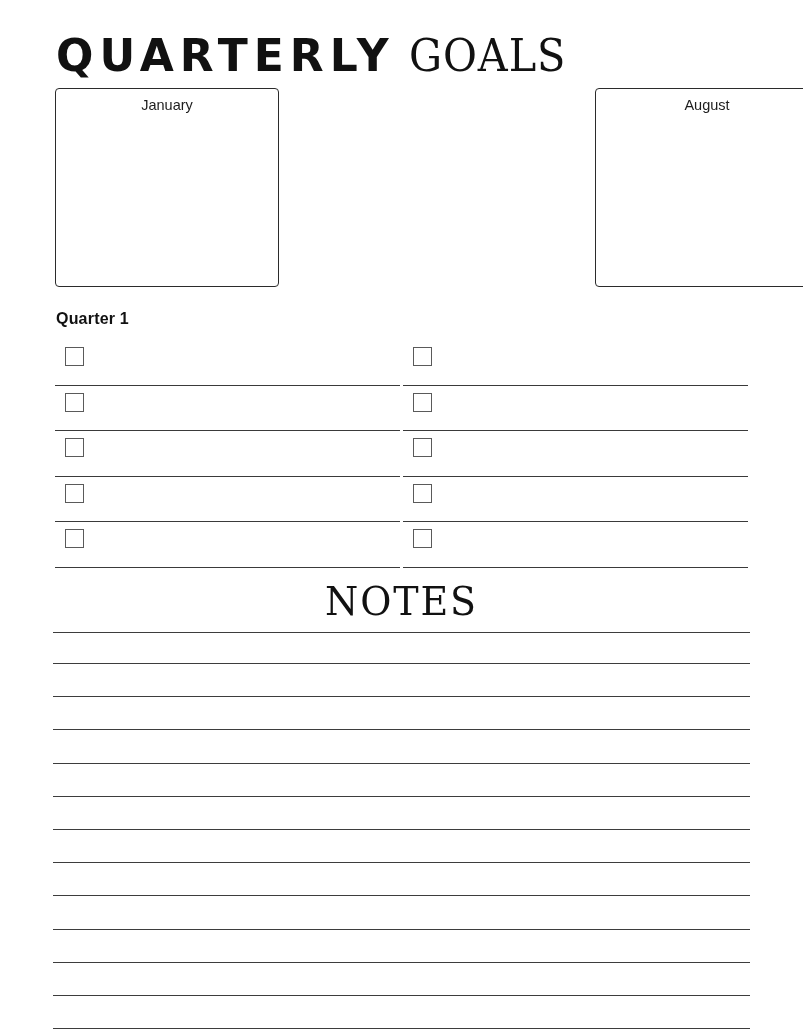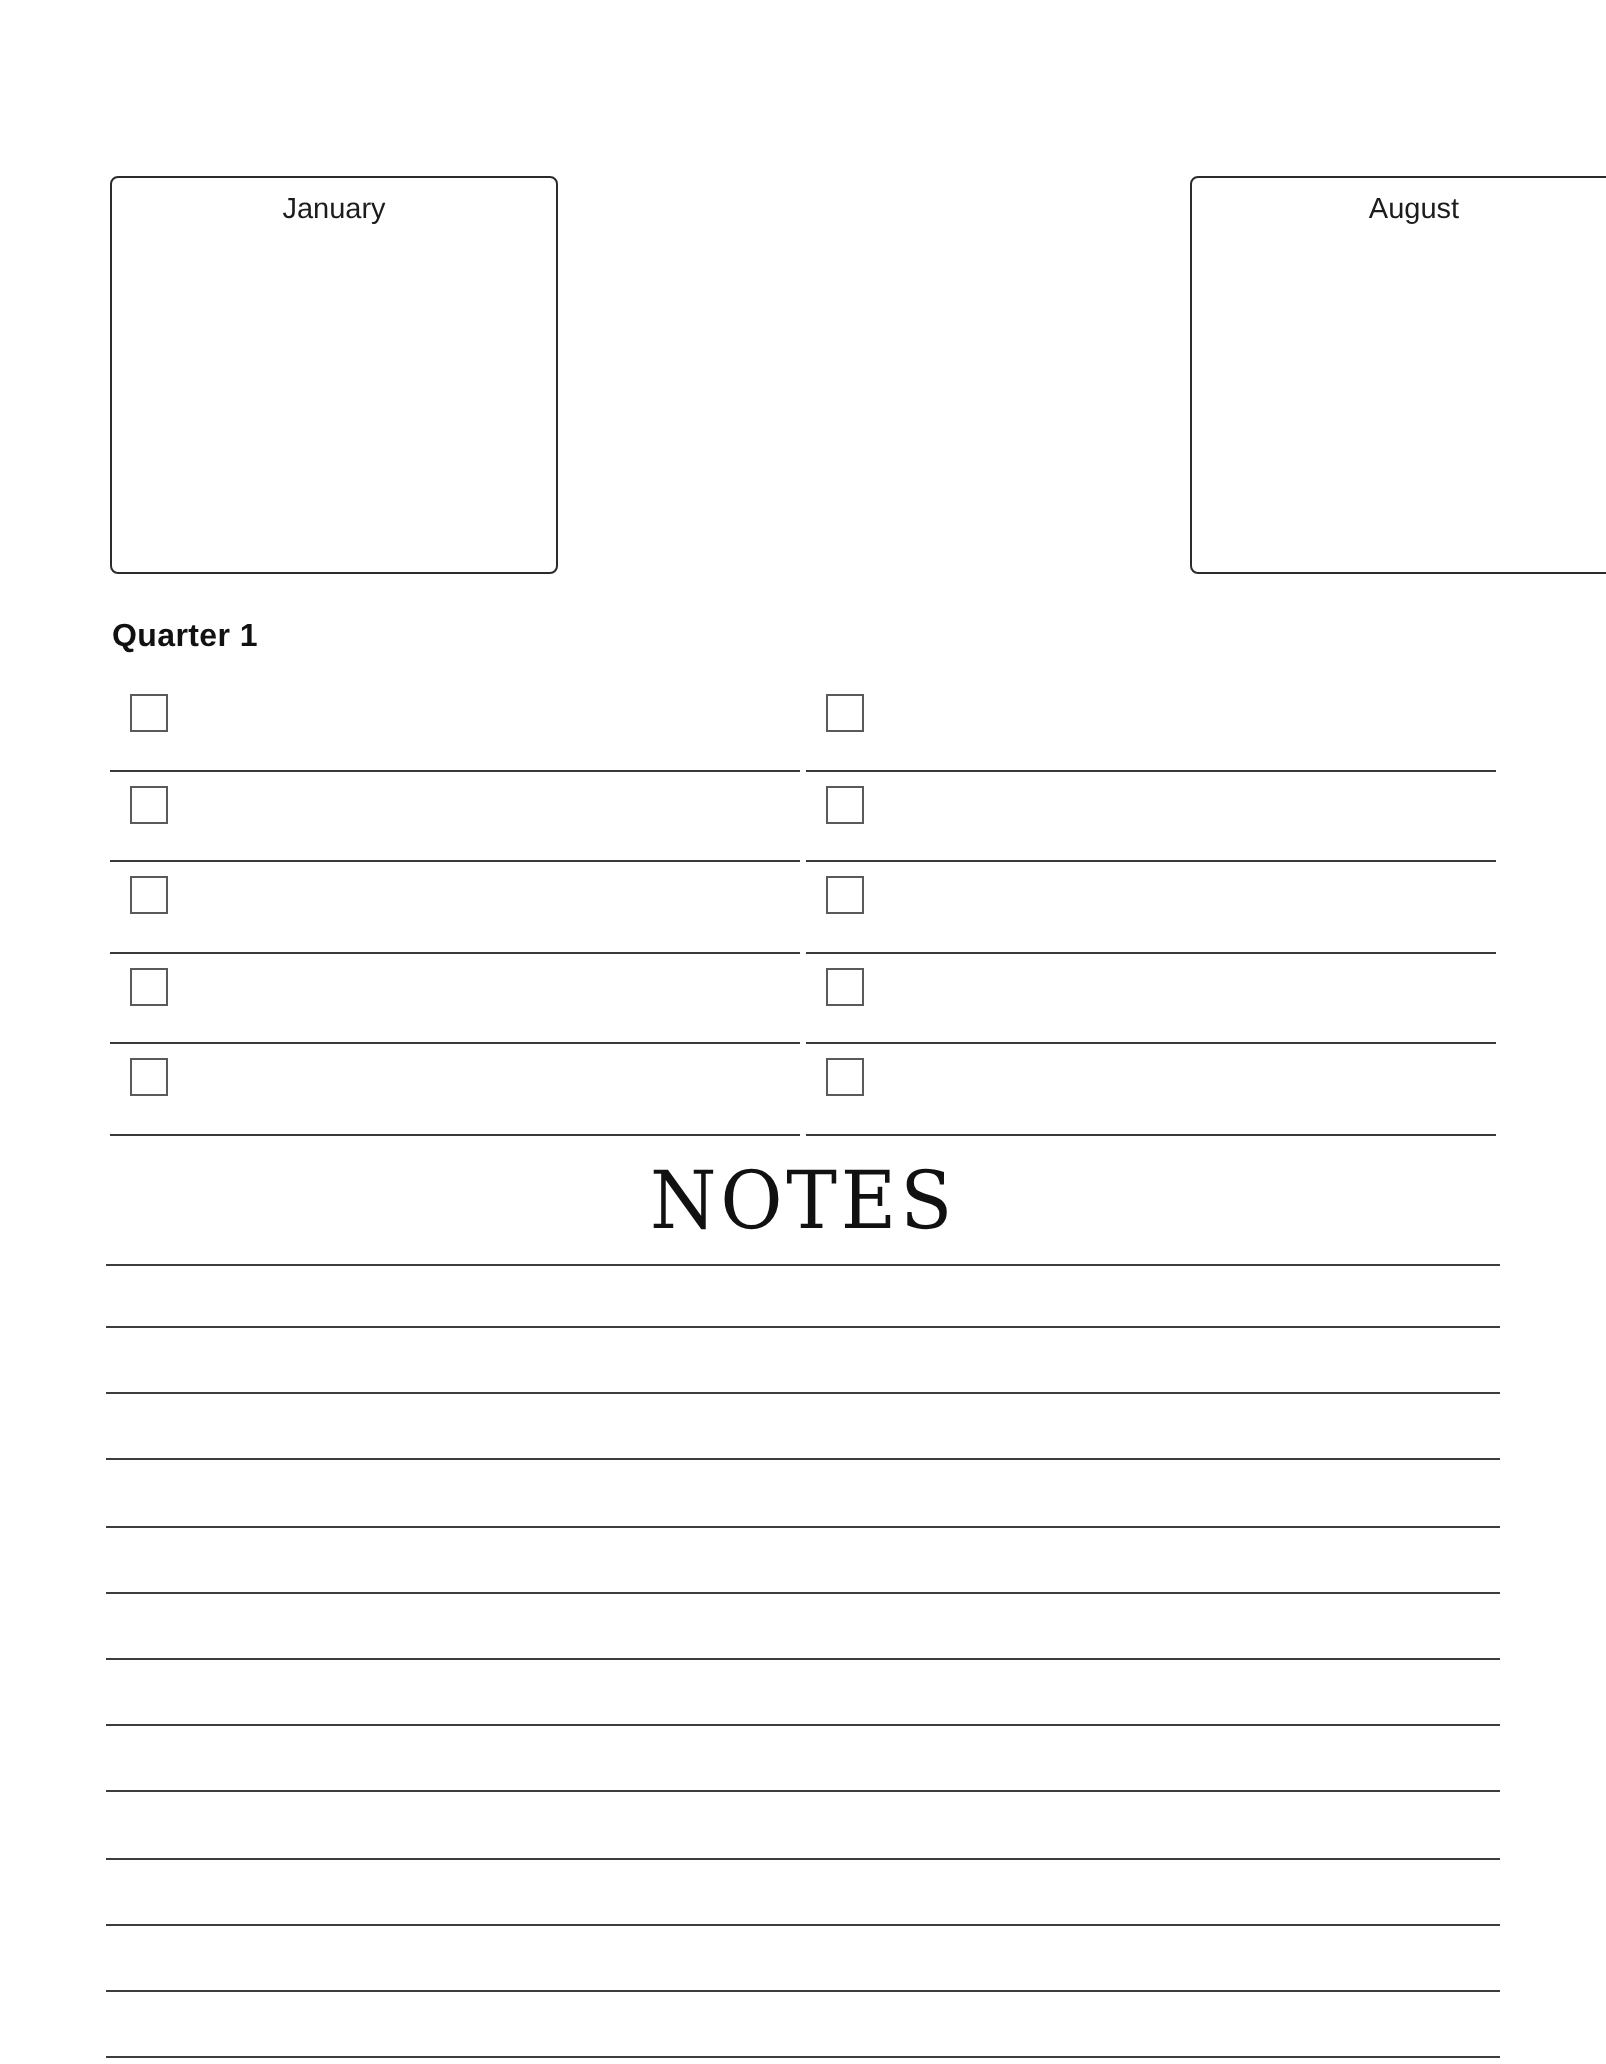--- a/index.html
+++ b/index.html
@@ -151,20 +151,24 @@
     height: 33.2px;
     border-bottom: 1.1px solid #3d3d3d;
   }
   .note-line.first { border-top: 1.1px solid #3d3d3d; height: 32px; }
 </style>
 </head>
 <body>
 
 <div class="page">
 
+  <div class="title-row">
+    <span class="title-bold">QUARTERLY</span>
+    <span class="title-light">GOALS</span>
+  </div>
 
   <div class="months">
     <div class="month-box">
       <div class="month-label">January</div>
     </div>
     <div class="month-box">
       <div class="month-label">August</div>
     </div>
   </div>
 

